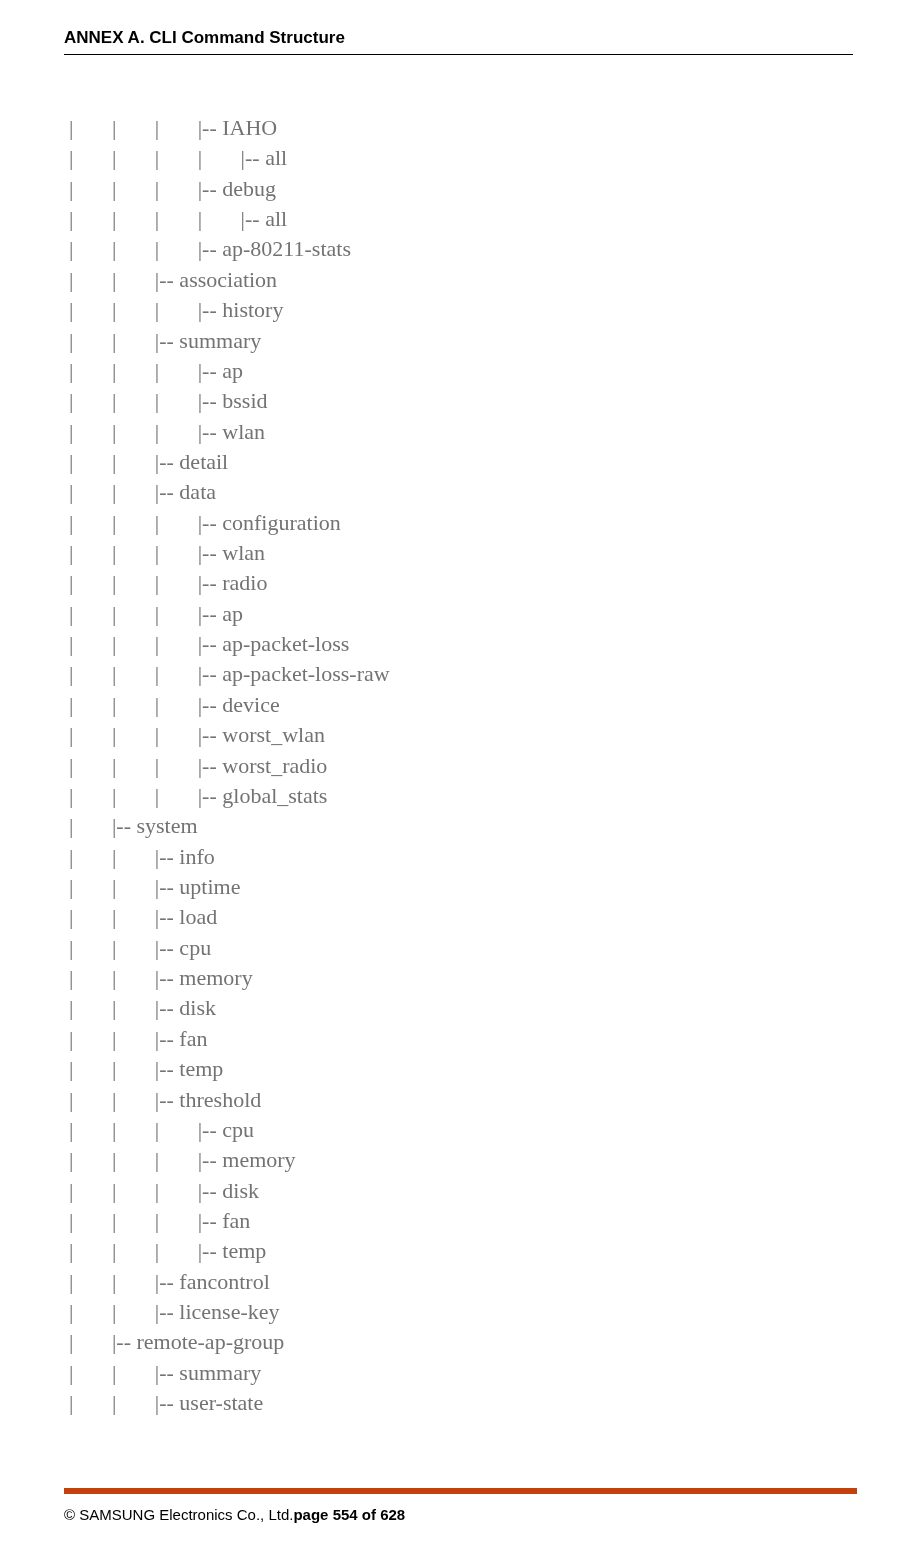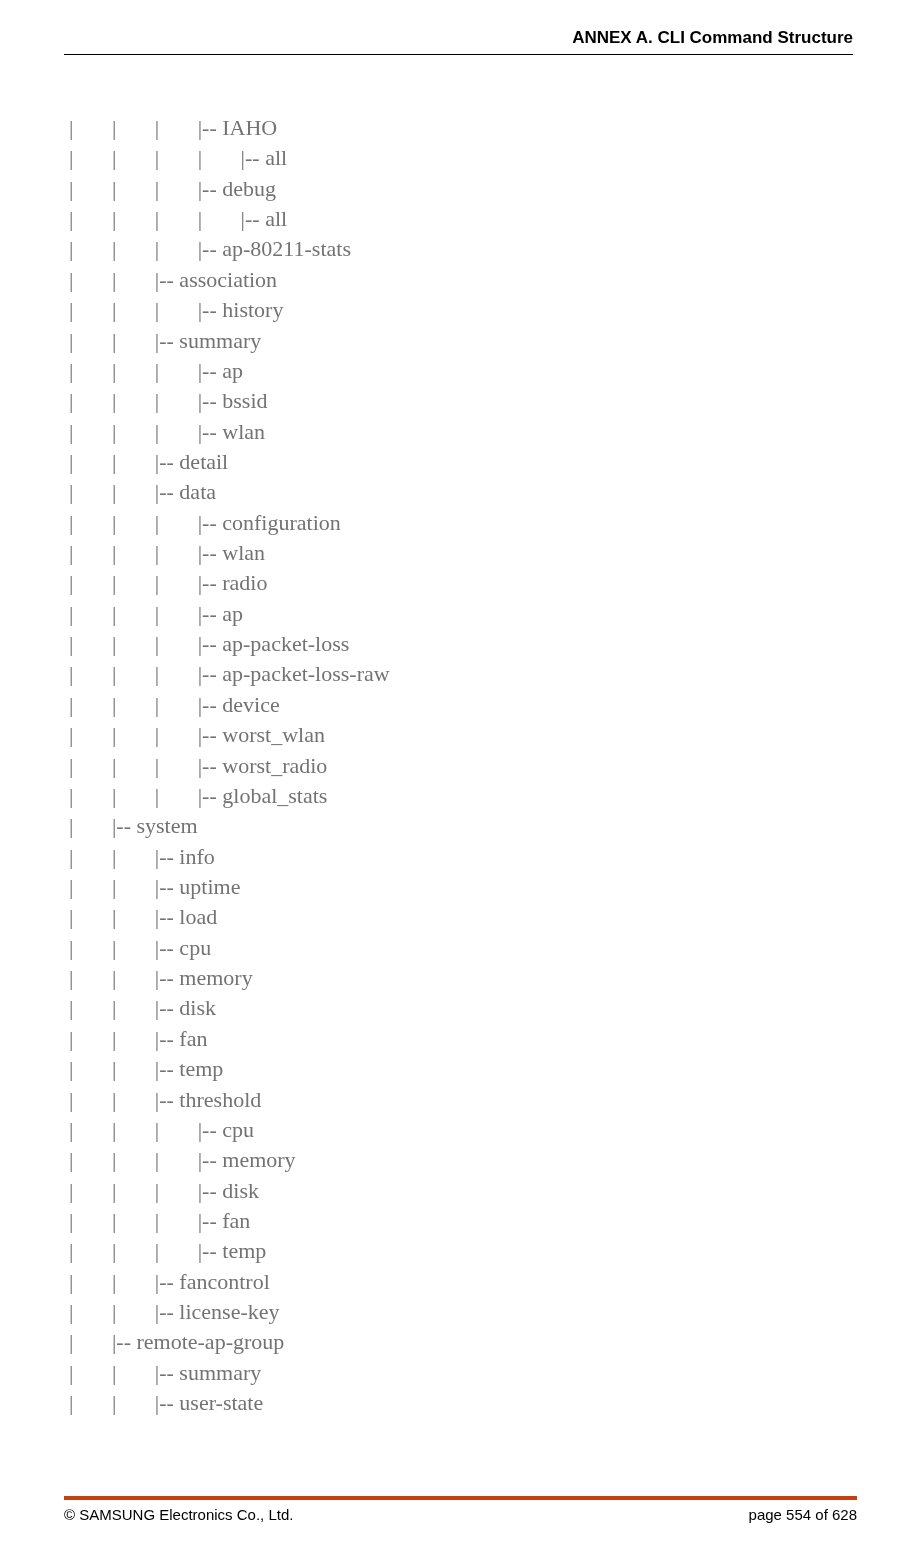--- a/index.html
+++ b/index.html
@@ -10,21 +10,20 @@
       font-family: "Times New Roman", serif;
       position: relative;
     }
     .page {
       width: 100%;
       height: 100%;
       padding: 28px 64px 0 64px;
       position: relative;
     }
     .header {
-      text-align: right;
       font-family: Arial, Helvetica, sans-serif;
       font-weight: bold;
       font-size: 17px;
       color: #000;
       padding-bottom: 6px;
       border-bottom: 1px solid #000;
       margin-bottom: 58px;
       margin-right: 4px;
     }
     .content {
@@ -33,29 +32,29 @@
       color: #737373;
       line-height: 1.38;
       white-space: pre;
       padding-left: 5px;
     }
     .footer {
       position: absolute;
       bottom: 42px;
       left: 64px;
       right: 64px;
-      border-top: 4px solid #c2410c;
-      padding-top: 6px;
+      border-top: 6px solid #c2410c;
+      padding-top: 12px;
       font-family: Arial, Helvetica, sans-serif;
       font-size: 15px;
       display: flex;
-      justify-content: space-between;
+      justify-content: flex-start;
     }
     .footer-left { }
-    .footer-right { font-weight: normal; }
+    .footer-right { font-weight: bold; }
   </style>
 </head>
 <body>
 
 <div class="page">
   <div class="header">
     <span>ANNEX A. CLI Command Structure</span>
   </div>
 
   <div class="content" id="tree-content"><div>|       |       |       |-- IAHO</div><div>|       |       |       |       |-- all</div><div>|       |       |       |-- debug</div><div>|       |       |       |       |-- all</div><div>|       |       |       |-- ap-80211-stats</div><div>|       |       |-- association</div><div>|       |       |       |-- history</div><div>|       |       |-- summary</div><div>|       |       |       |-- ap</div><div>|       |       |       |-- bssid</div><div>|       |       |       |-- wlan</div><div>|       |       |-- detail</div><div>|       |       |-- data</div><div>|       |       |       |-- configuration</div><div>|       |       |       |-- wlan</div><div>|       |       |       |-- radio</div><div>|       |       |       |-- ap</div><div>|       |       |       |-- ap-packet-loss</div><div>|       |       |       |-- ap-packet-loss-raw</div><div>|       |       |       |-- device</div><div>|       |       |       |-- worst_wlan</div><div>|       |       |       |-- worst_radio</div><div>|       |       |       |-- global_stats</div><div>|       |-- system</div><div>|       |       |-- info</div><div>|       |       |-- uptime</div><div>|       |       |-- load</div><div>|       |       |-- cpu</div><div>|       |       |-- memory</div><div>|       |       |-- disk</div><div>|       |       |-- fan</div><div>|       |       |-- temp</div><div>|       |       |-- threshold</div><div>|       |       |       |-- cpu</div><div>|       |       |       |-- memory</div><div>|       |       |       |-- disk</div><div>|       |       |       |-- fan</div><div>|       |       |       |-- temp</div><div>|       |       |-- fancontrol</div><div>|       |       |-- license-key</div><div>|       |-- remote-ap-group</div><div>|       |       |-- summary</div><div>|       |       |-- user-state</div></div>

